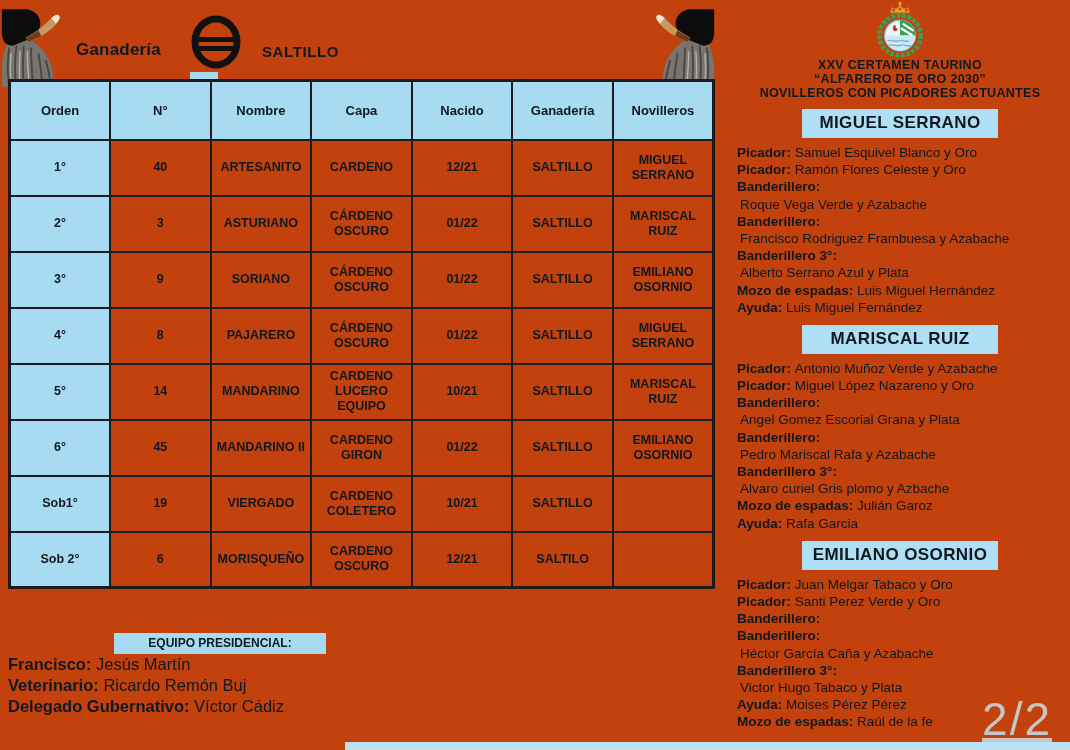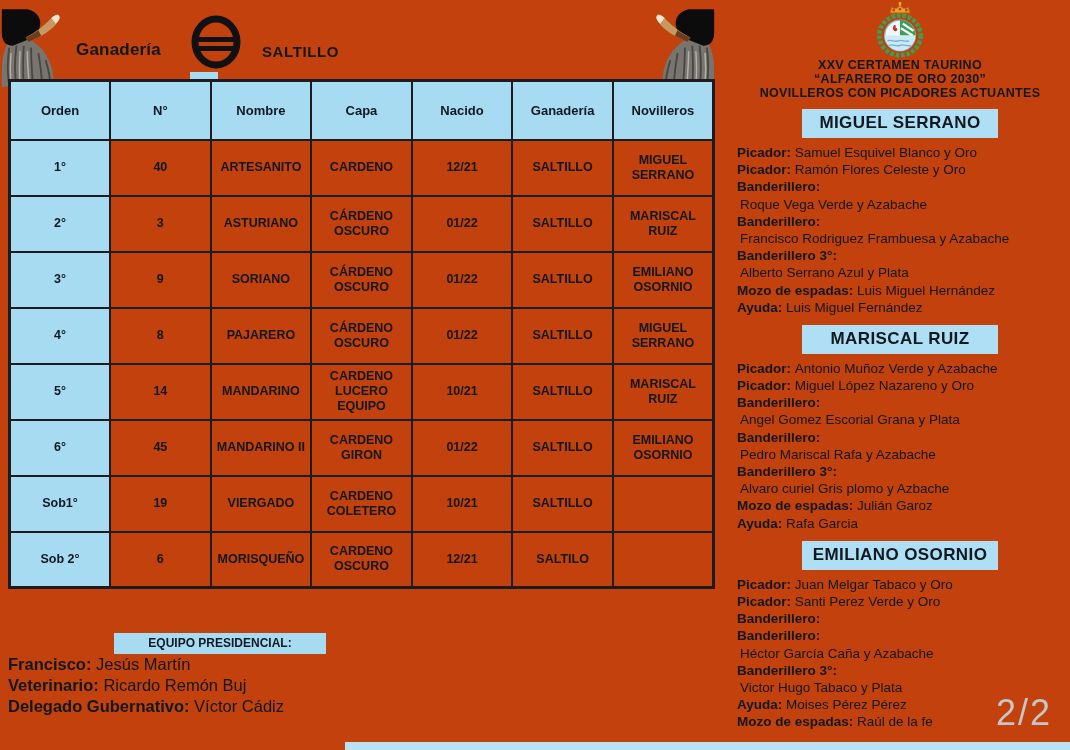--- a/index.html
+++ b/index.html
@@ -45,22 +45,22 @@
   .crest-wrap{width:100%;height:58px;display:flex;justify-content:center;align-items:flex-start;padding-top:2px;}
   .event-title{width:100%;text-align:center;font-size:12.5px;font-weight:bold;line-height:14px;letter-spacing:.3px;}
   .cuadrilla{margin-top:0;}
   .cuadrilla .name-box{width:196px;margin:9px auto 6px auto;background:var(--box-blue);
     font-size:17px;font-weight:bold;text-align:center;padding:4px 0 5px 0;letter-spacing:.4px;}
   .cuadrilla .line{font-size:13.5px;height:17.2px;line-height:17.2px;padding-left:7px;white-space:nowrap;}
   .cuadrilla .line b{font-weight:bold;}
   .cuadrilla .line.value-only{padding-left:10px;}
 
   
-  .page-num{position:absolute;right:18px;top:692px;font-size:36px;color:var(--page-gray);
-    font-weight:normal;letter-spacing:2px;}
+  .page-num{position:absolute;right:18px;top:692px;font-size:46px;color:var(--page-gray);
+    font-weight:normal;letter-spacing:2px;text-decoration:underline;}
   .bottom-bar{position:absolute;left:345px;right:0;bottom:0;height:8px;background:var(--bar-blue);}
 </style>
 </head>
 <body>
 
 <div class="sheet">
 
   <svg class="bull left" viewBox="0 0 70 85">
     <path d="M14,30 C6,38 2,52 2,66 L2,85 L58,85 C60,72 56,56 46,44 C38,35 26,28 14,30 Z" fill="#77756e"></path>
     <path d="M10,42 C8,56 8,70 10,84 M18,40 C16,56 16,72 18,84 M26,40 C25,56 25,72 26,84 M34,42 C34,56 35,70 36,84 M42,48 C44,60 46,72 46,84 M50,56 C53,66 55,74 55,84" stroke="#3c3b37" stroke-width="2" fill="none" opacity="0.8"></path>

